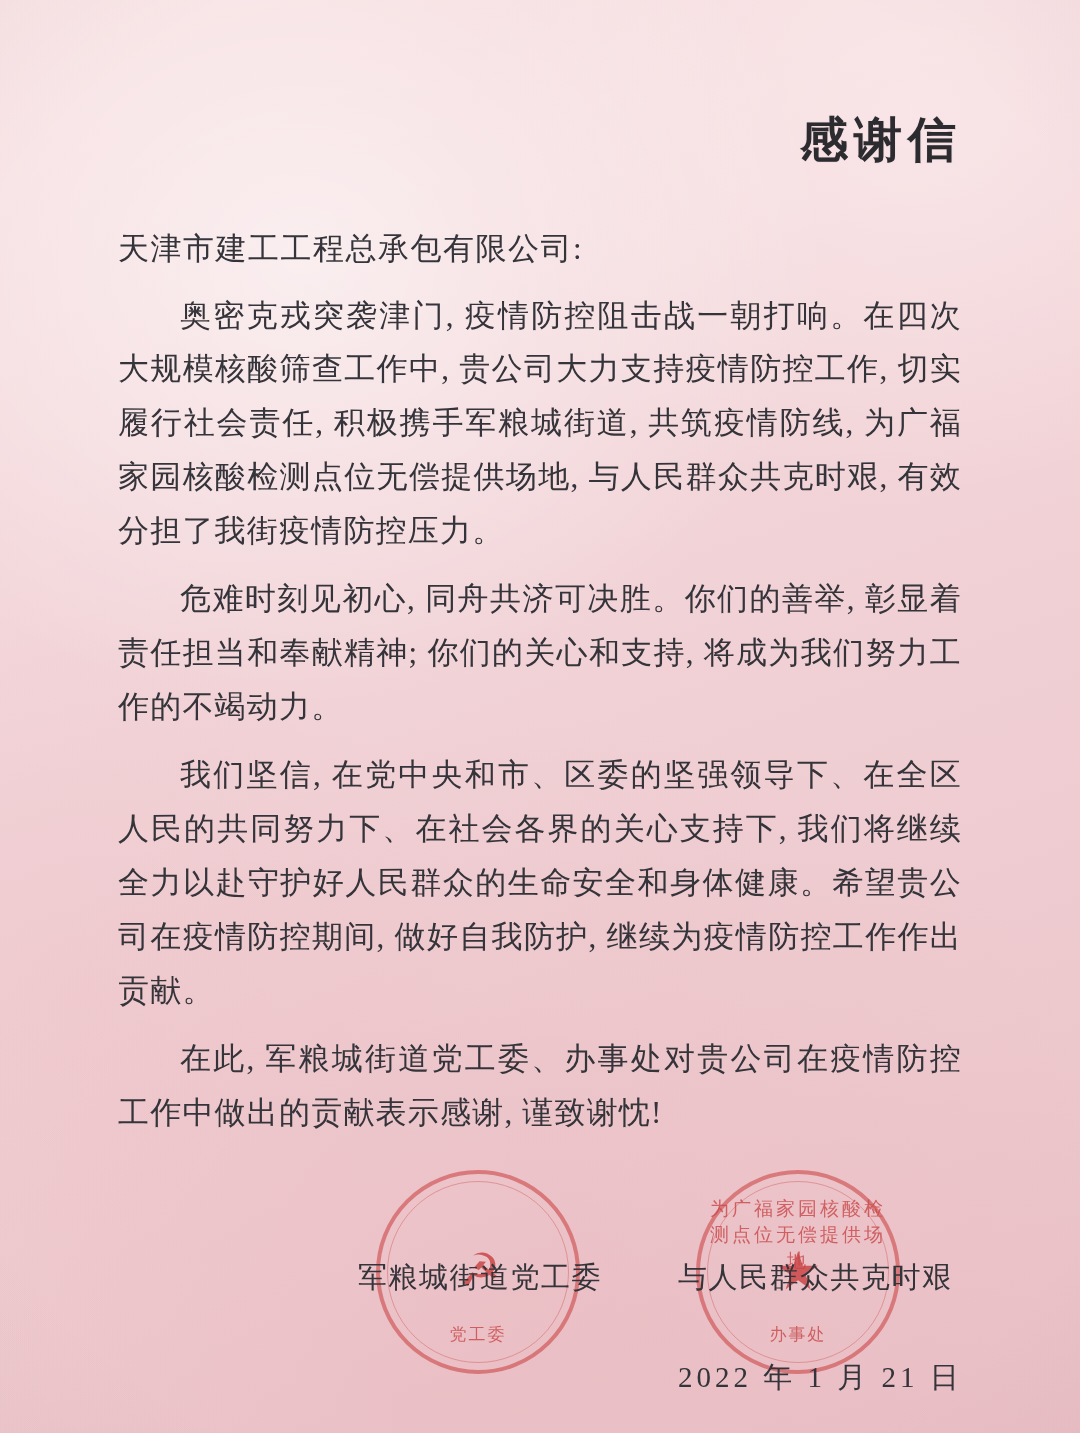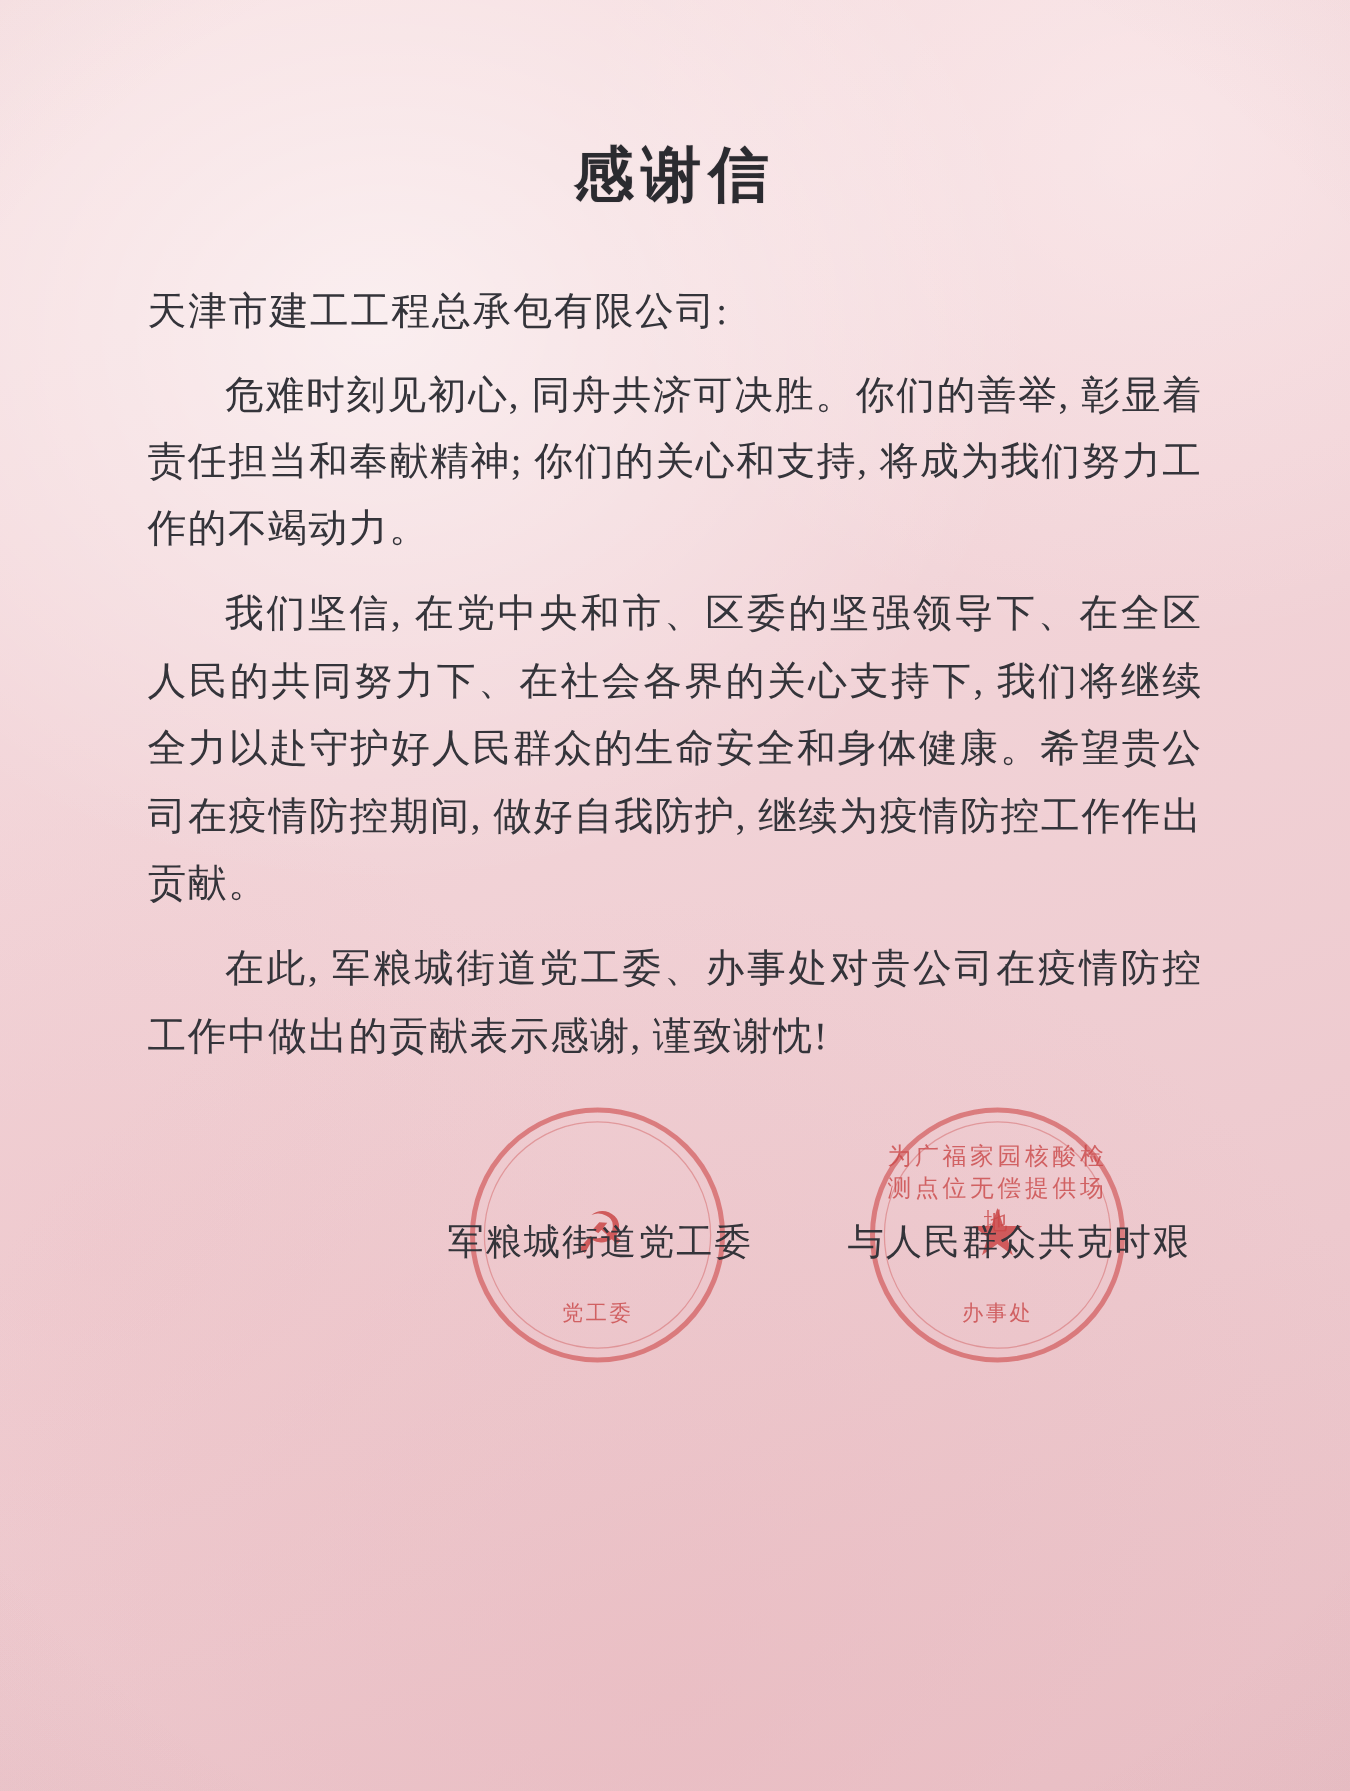--- a/index.html
+++ b/index.html
@@ -37,21 +37,21 @@
       radial-gradient(ellipse 120% 100% at 50% 50%, rgba(0,0,0,0) 55%, rgba(120,60,70,0.10) 100%);
   }
 
   .doc {
     position: relative;
     z-index: 2;
     padding: 0 118px;
   }
 
   .title {
-    text-align: center;
+    text-align: right;
     font-size: 48px;
     font-weight: bold;
     letter-spacing: 6px;
     color: #2b2b30;
     padding-top: 108px;
     padding-bottom: 54px;
     text-shadow: 0 0 1px rgba(60,40,45,0.25);
   }
 
   .salutation {
@@ -153,20 +153,21 @@
 </head>
 <body>
 
 <div id="page">
   <div class="doc">
 
     <div class="title">感谢信</div>
 
     <div class="salutation">天津市建工工程总承包有限公司:</div>
 
+    <p class="para">奥密克戎突袭津门, 疫情防控阻击战一朝打响。在四次大规模核酸筛查工作中, 贵公司大力支持疫情防控工作, 切实履行社会责任, 积极携手军粮城街道, 共筑疫情防线, 为广福家园核酸检测点位无偿提供场地, 与人民群众共克时艰, 有效分担了我街疫情防控压力。</p>
 
     <p class="para">危难时刻见初心, 同舟共济可决胜。你们的善举, 彰显着责任担当和奉献精神; 你们的关心和支持, 将成为我们努力工作的不竭动力。</p>
 
     <p class="para">我们坚信, 在党中央和市、区委的坚强领导下、在全区人民的共同努力下、在社会各界的关心支持下, 我们将继续全力以赴守护好人民群众的生命安全和身体健康。希望贵公司在疫情防控期间, 做好自我防护, 继续为疫情防控工作作出贡献。</p>
 
     <p class="para">在此, 军粮城街道党工委、办事处对贵公司在疫情防控工作中做出的贡献表示感谢, 谨致谢忱!</p>
 
     <div class="sign-area">
 
       <div class="seal" id="seal-left">
@@ -179,16 +180,17 @@
         <div class="rim"></div>
         <div class="arc-text">为广福家园核酸检测点位无偿提供场地</div>
         <div class="star">★</div>
         <div class="arc-text-bottom">办事处</div>
       </div>
 
       <div class="signer" id="signer-left">军粮城街道党工委</div>
 
       <div class="signer" id="signer-right">与人民群众共克时艰</div>
 
+      <div class="date">2022 年 1 月 21 日</div>
 
     </div>
   </div>
 </div>
 
 </body></html>

